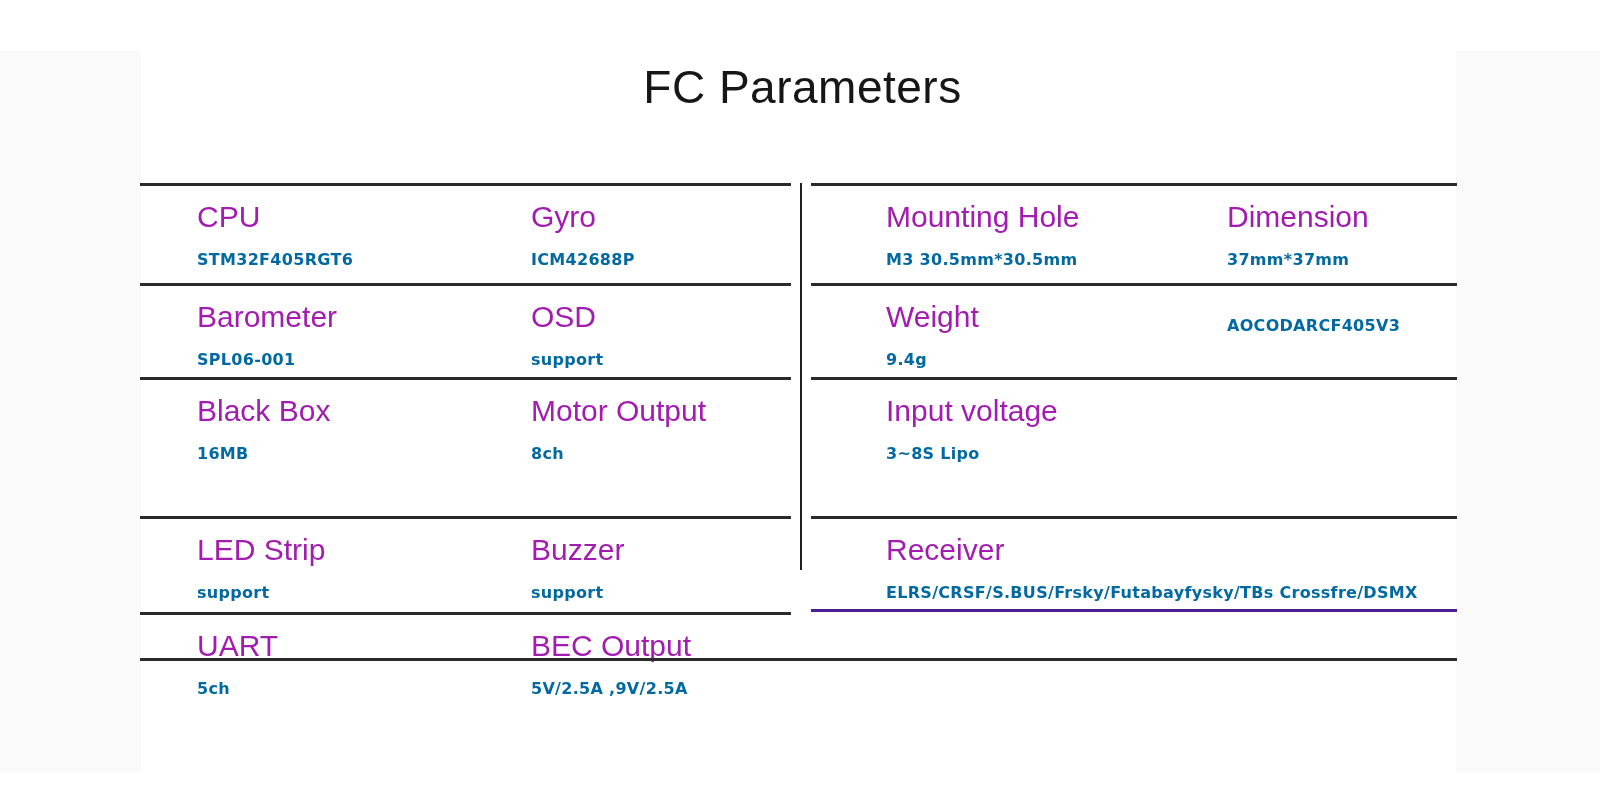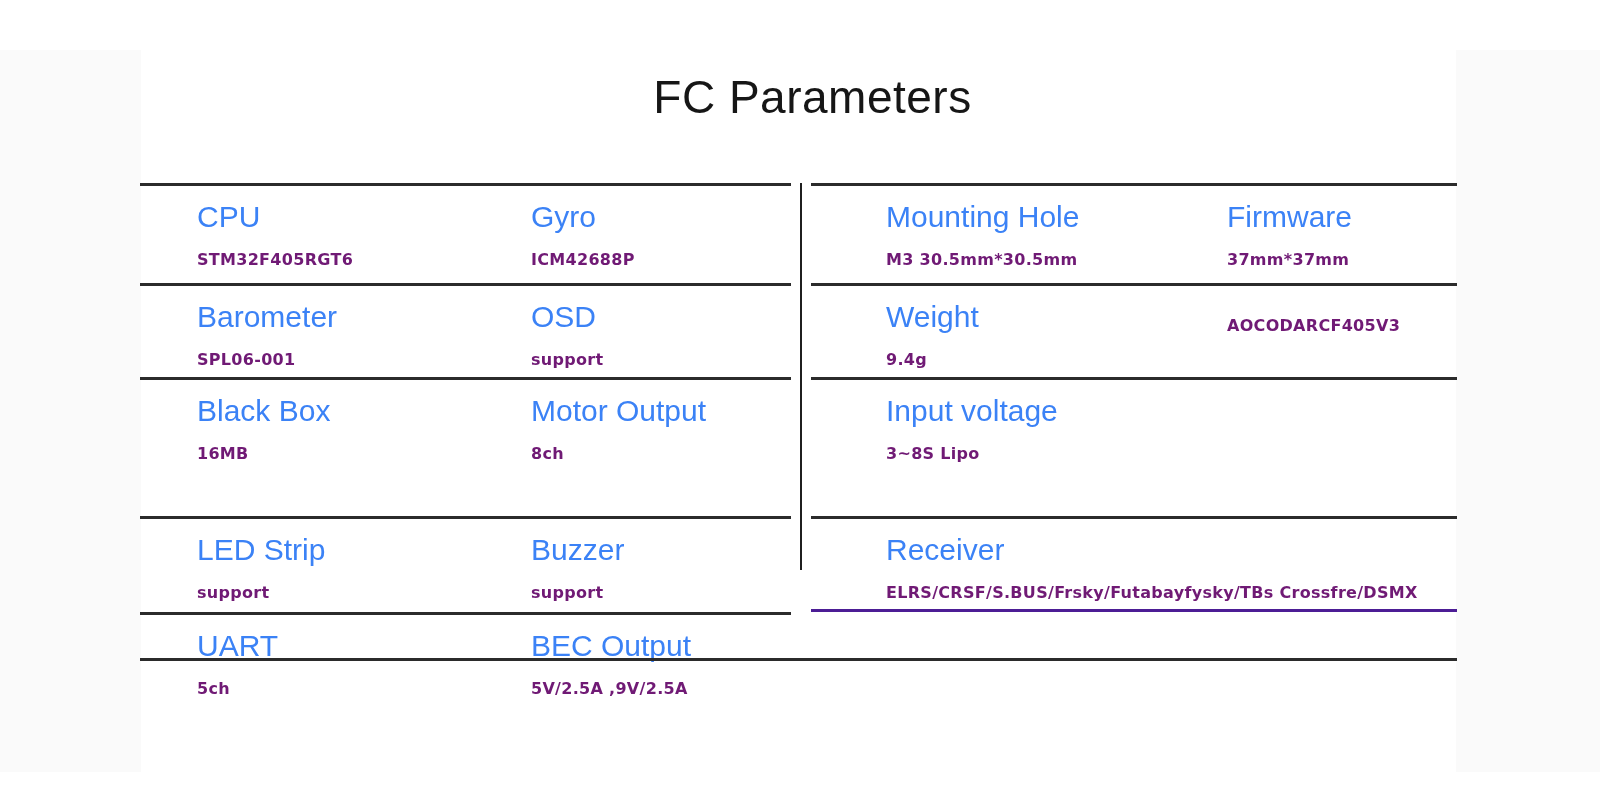--- a/index.html
+++ b/index.html
@@ -19,21 +19,21 @@
     background: #fafafa;
   }
   .side-strip.left  { left: 0; width: 141px; }
   .side-strip.right { left: 1456px; width: 144px; }
 
   .title {
     position: absolute;
     left: 140px;
     width: 1317px;
     top: 56px;
-    margin: 14px;
+    margin: 4px;
     text-align: center;
     font-size: 46px;
     font-weight: 400;
     letter-spacing: 0.5px;
     color: #161616;
     font-family: "Liberation Sans", sans-serif;
   }
 
   .spec-table { position: absolute; top: 183px; }
   .spec-table.left  { left: 140px; width: 651px; }
@@ -54,30 +54,30 @@
   .spec-table.left  .cell.c1 { width: 391px; padding-left: 57px; }
   .spec-table.right .cell.c1 { width: 416px; padding-left: 75px; }
   .cell.c2 { flex: 1; }
   .cell.wide { width: 100%; }
   .spec-table.right .cell.wide { padding-left: 75px; }
 
   .label {
     font-size: 30px;
     line-height: 34px;
     font-weight: 400;
-    color: #3b82f6;
+    color: #a21caf;
     white-space: nowrap;
   }
   .value {
     margin-top: 16px;
     font-size: 16px;
     line-height: 20px;
     font-weight: 700;
     letter-spacing: 0.3px;
-    color: #701a75;
+    color: #0369a1;
     font-family: "DejaVu Sans", sans-serif;
     white-space: nowrap;
   }
 
   .v-divider {
     position: absolute;
     left: 800px;
     top: 183px;
     width: 2px;
     height: 387px;
@@ -162,21 +162,21 @@
   </div>
 
   <div class="spec-table right">
 
     <div class="row h100">
       <div class="cell c1">
         <div class="label">Mounting Hole</div>
         <div class="value">M3 30.5mm*30.5mm</div>
       </div>
       <div class="cell c2">
-        <div class="label">Firmware</div>
+        <div class="label">Dimension</div>
         <div class="value">37mm*37mm</div>
       </div>
     </div>
 
     <div class="row h94">
       <div class="cell c1">
         <div class="label">Weight</div>
         <div class="value">9.4g</div>
       </div>
       <div class="cell c2">

